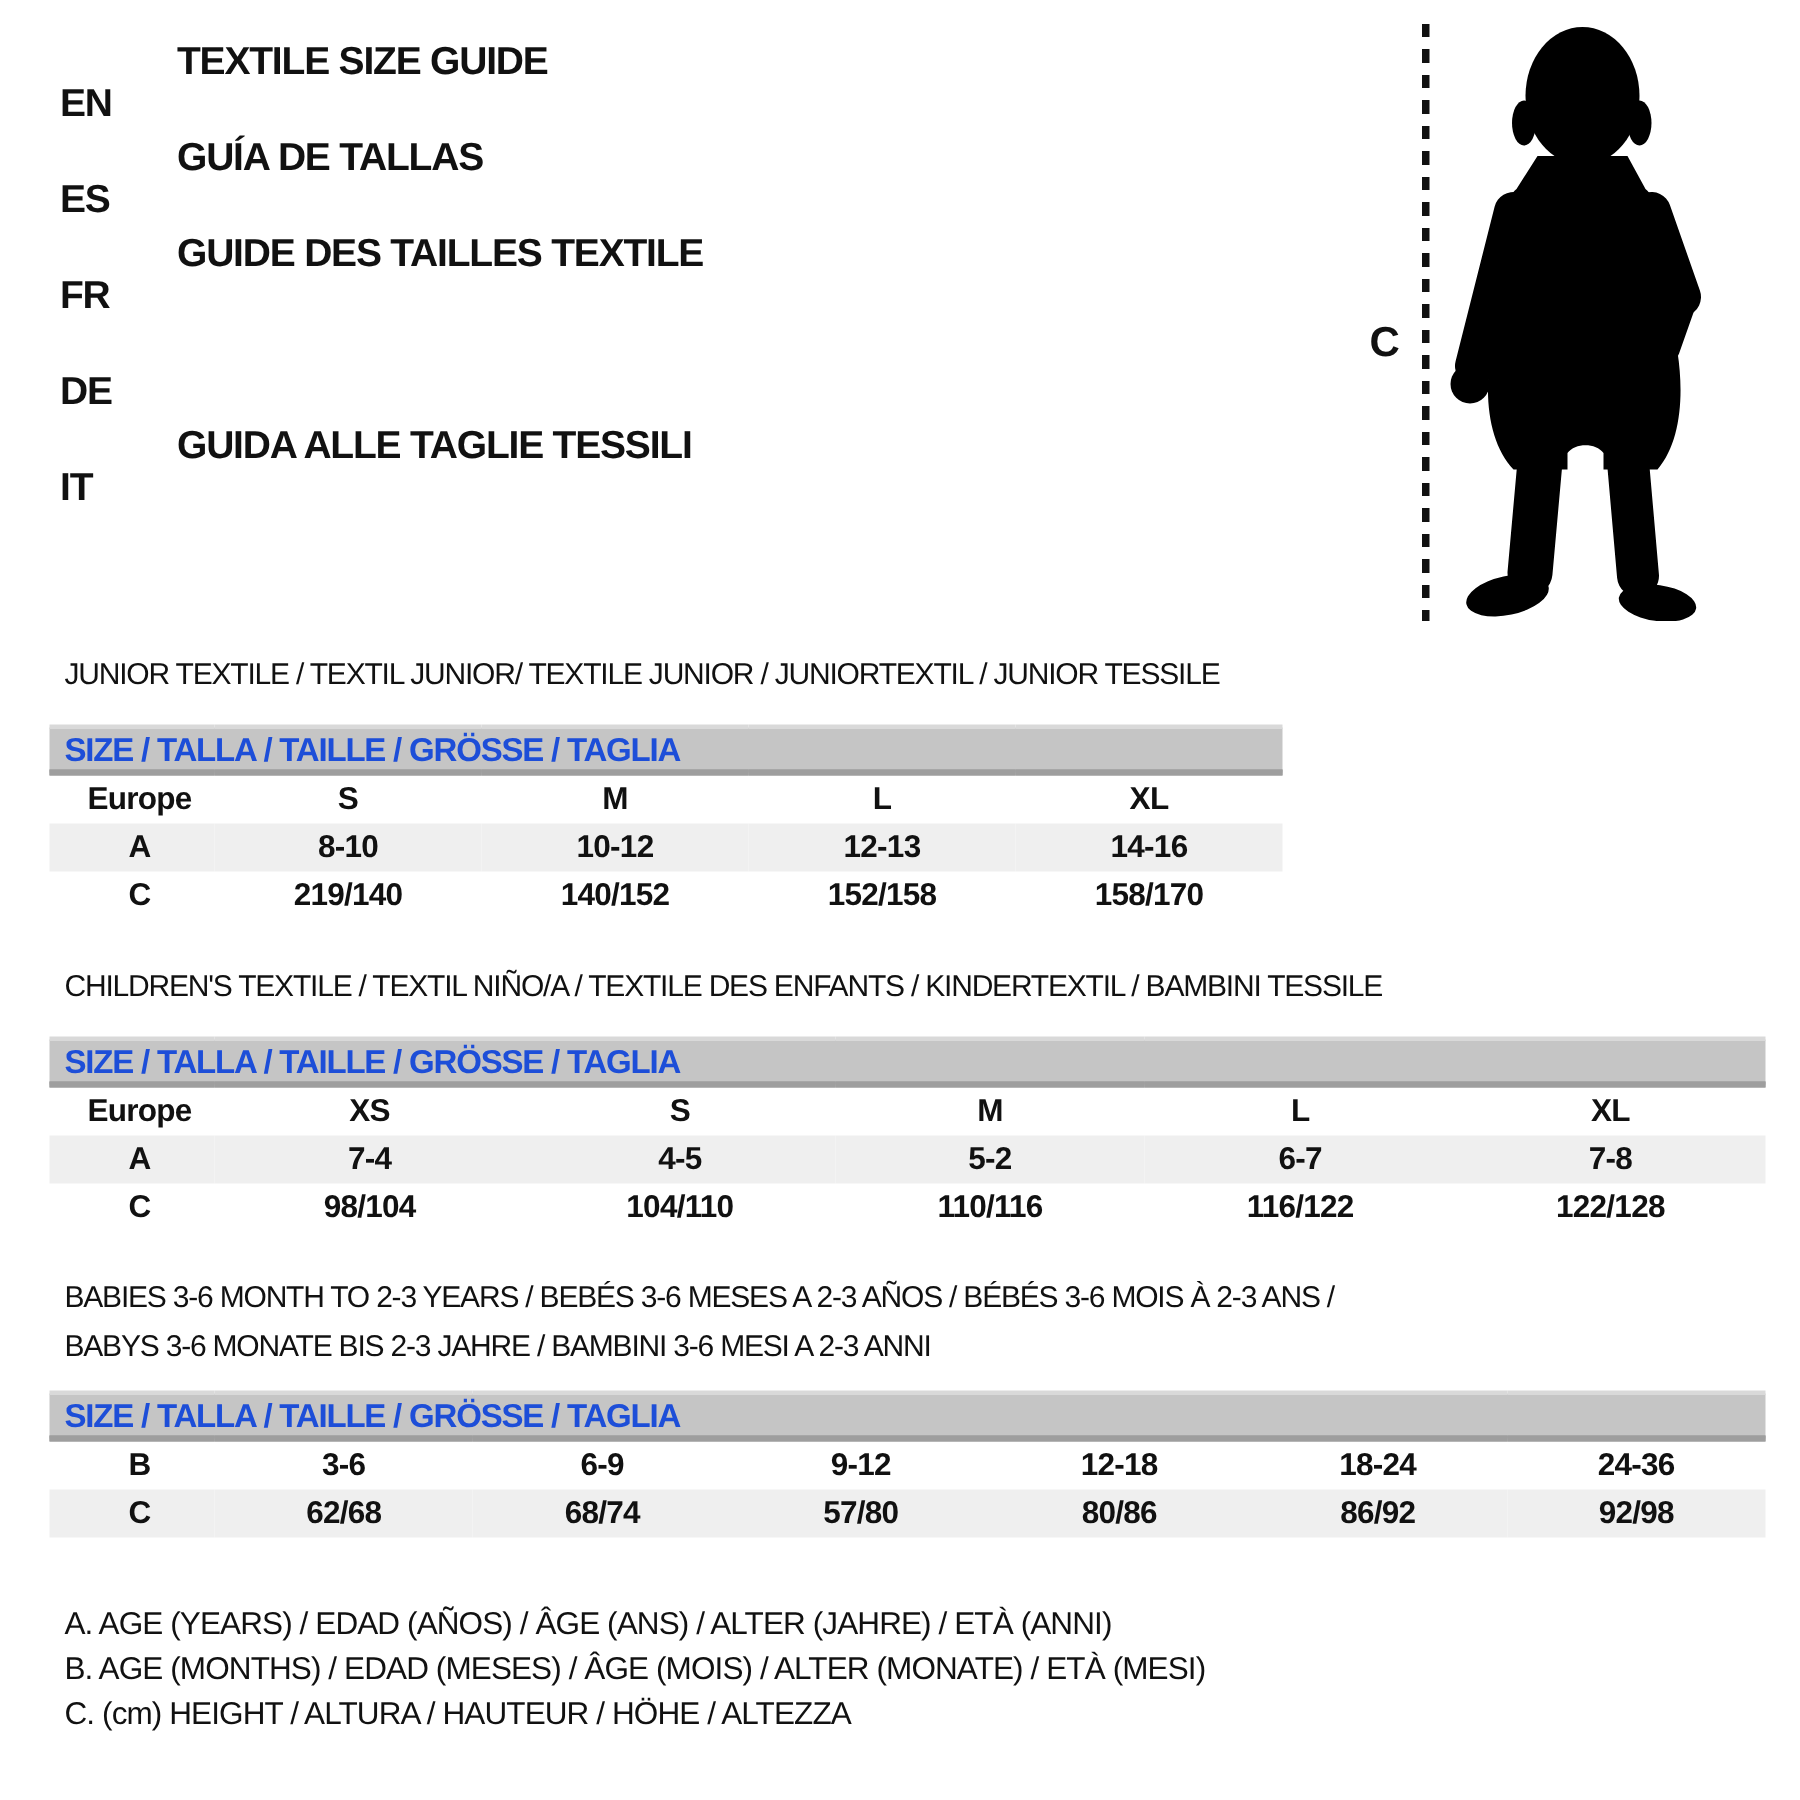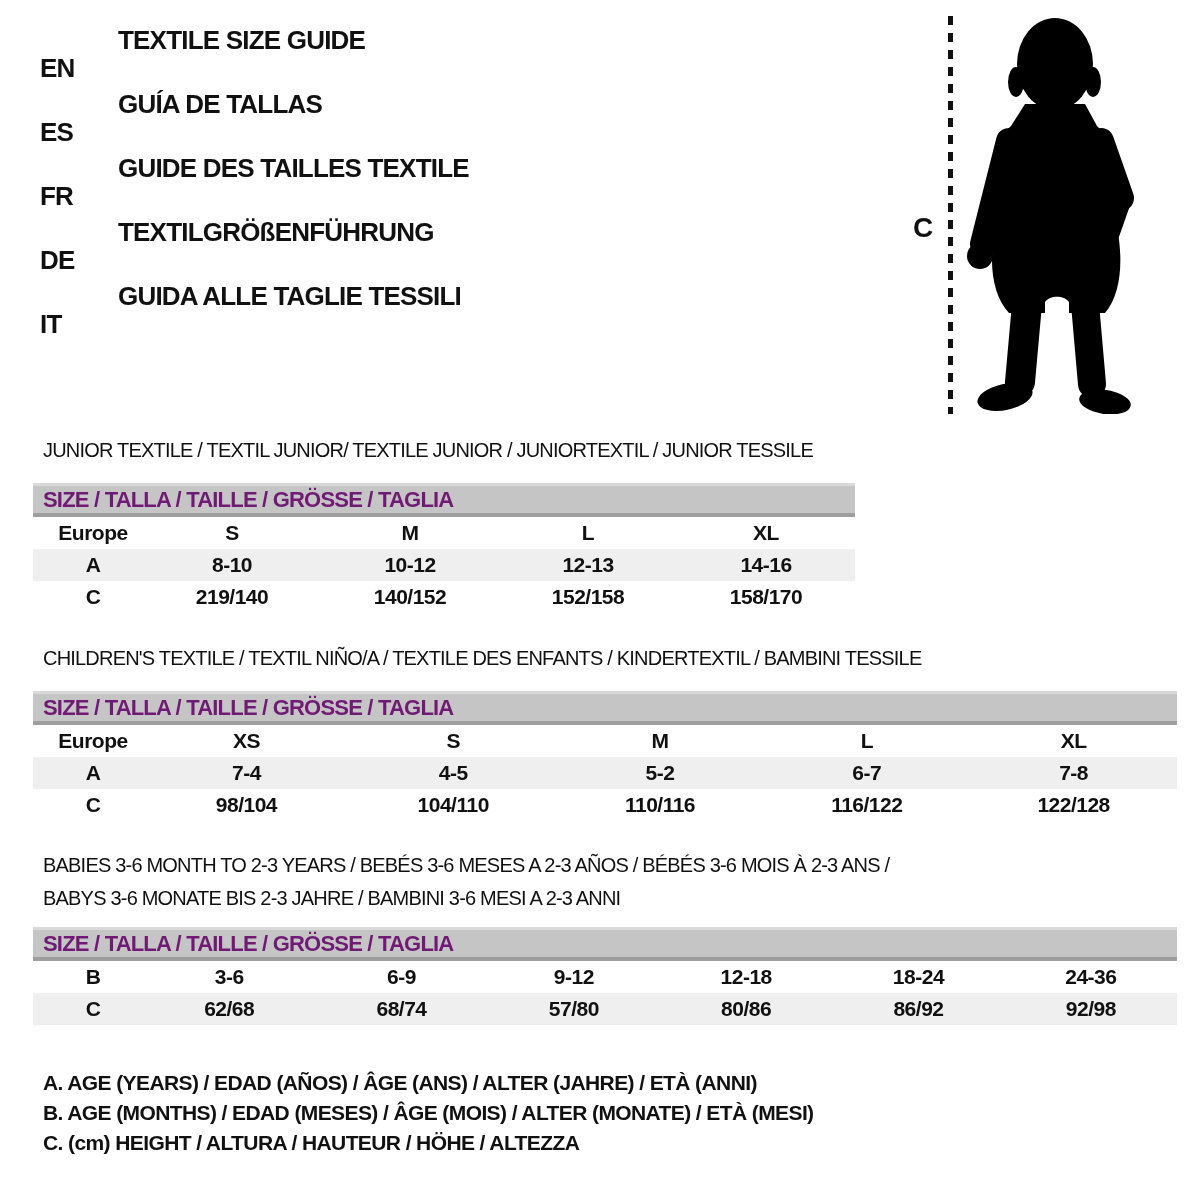--- a/index.html
+++ b/index.html
@@ -31,28 +31,28 @@
   .sec3{top:849px;width:1144px;}
   .sec1 h2,.sec2 h2{margin-bottom:21px;}
   .sec3 h2{line-height:33px;margin-bottom:0;}
   .sec3 .h2-wrap{margin-bottom:12px;}
 
   table{border-collapse:collapse;width:100%;table-layout:fixed;}
   col.c-lbl{width:110px;}
   thead th{
     background:#c5c5c5;border-top:3px solid #d9d9d9;border-bottom:4px solid #9e9e9e;
     height:27px;text-align:left;padding:0 0 0 10px;
-    font-size:22px;font-weight:bold;letter-spacing:-0.8px;color:#701a75;white-space:nowrap;
+    font-size:22px;font-weight:bold;letter-spacing:-0.8px;color:#1d4ed8;white-space:nowrap;
   }
   tbody td{height:32px;padding:0;font-size:21px;font-weight:bold;letter-spacing:-0.5px;text-align:center;vertical-align:middle;}
   tbody td.lbl{text-align:center;padding-left:10px;}
   tr.shaded td{background:#efefef;}
 
   
-  .legend{position:absolute;left:43px;top:1068px;font-size:21px;font-weight:bold;letter-spacing:-0.6px;}
+  .legend{position:absolute;left:43px;top:1068px;font-size:21px;font-weight:normal;letter-spacing:-0.6px;}
   .legend div{line-height:30px;white-space:nowrap;}
 </style>
 </head>
 <body>
 
 <div class="page">
 
   <div class="lang-block">
     <div class="lang-row">
       <span class="lang-code">EN</span>
@@ -61,21 +61,20 @@
     <div class="lang-row">
       <span class="lang-code">ES</span>
       <span class="lang-title">GUÍA DE TALLAS</span>
     </div>
     <div class="lang-row">
       <span class="lang-code">FR</span>
       <span class="lang-title">GUIDE DES TAILLES TEXTILE</span>
     </div>
     <div class="lang-row">
       <span class="lang-code">DE</span>
-      <span class="lang-title">TEXTILGRÖßENFÜHRUNG</span>
     </div>
     <div class="lang-row">
       <span class="lang-code">IT</span>
       <span class="lang-title">GUIDA ALLE TAGLIE TESSILI</span>
     </div>
   </div>
 
   <div class="dash-line"></div>
   <div class="fig-label">C</div>
   <svg class="toddler" width="172" height="398" viewBox="0 0 172 398" aria-hidden="true">

